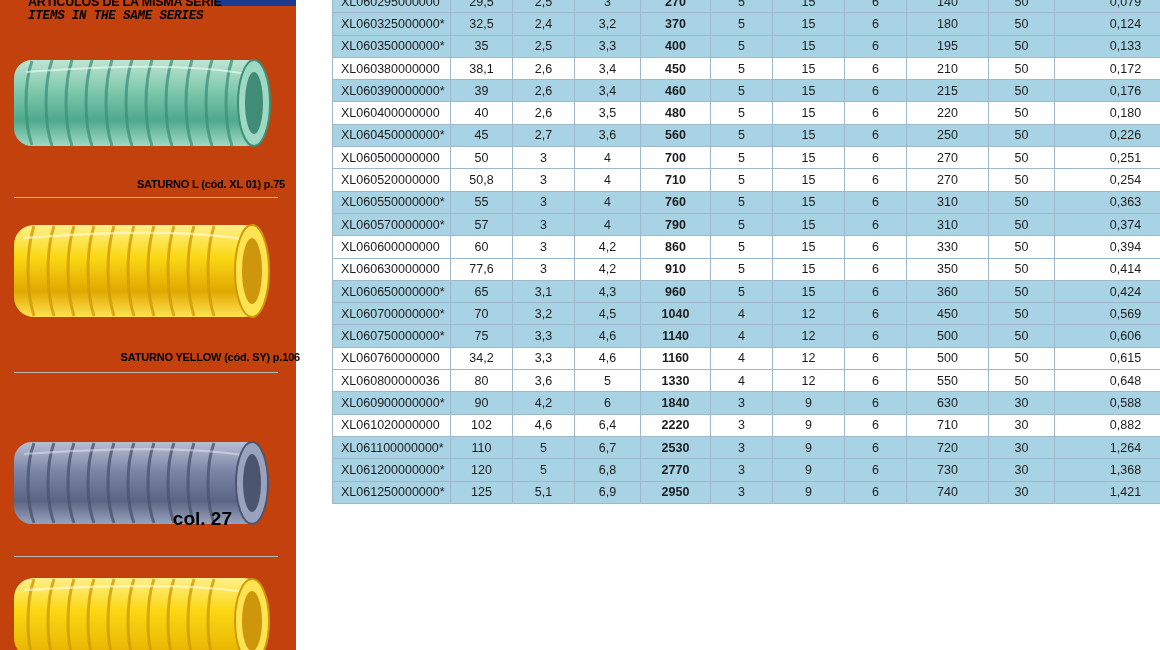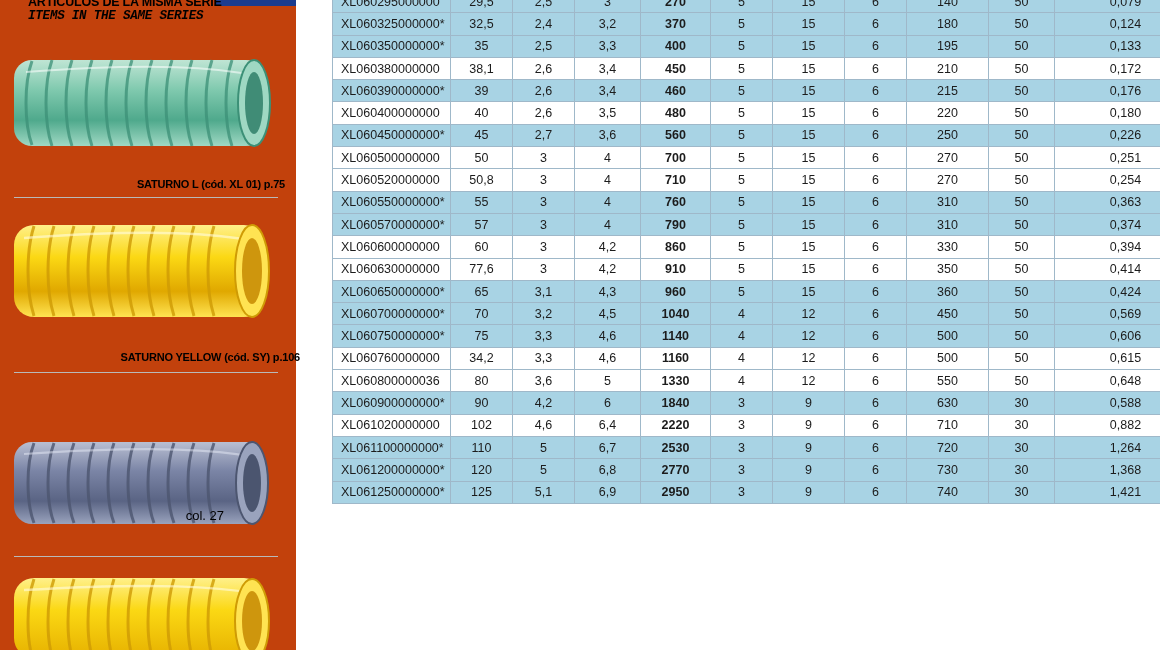--- a/index.html
+++ b/index.html
@@ -26,21 +26,21 @@
   .side-head .it{font-style:italic;font-family:Liberation Mono, monospace;}
   .blue-rule{
     position:absolute;left:216px;width:80px;height:7px;background:#1b3c8e;
   }
   .cap{
     font-size:11px;font-weight:bold;color:#000;text-align:right;
     padding-right:18px;letter-spacing:-0.2px;padding-left:7px;
   }
   .hr{border:0;border-top:1px solid #b9b9b9;margin:0 18px 0 14px;}
   .col27{
-    position:absolute;right:72px;top:508px;font-size:13px;color:#000;
+    position:absolute;right:64px;top:508px;font-size:19px;color:#000;font-weight:bold;
   }
 
   
   .hose{position:absolute;}
   .hose svg{display:block;}
 
   
   .tablewrap{
     position:absolute;left:296px;top:0;width:864px;height:605px;
     overflow:hidden;

